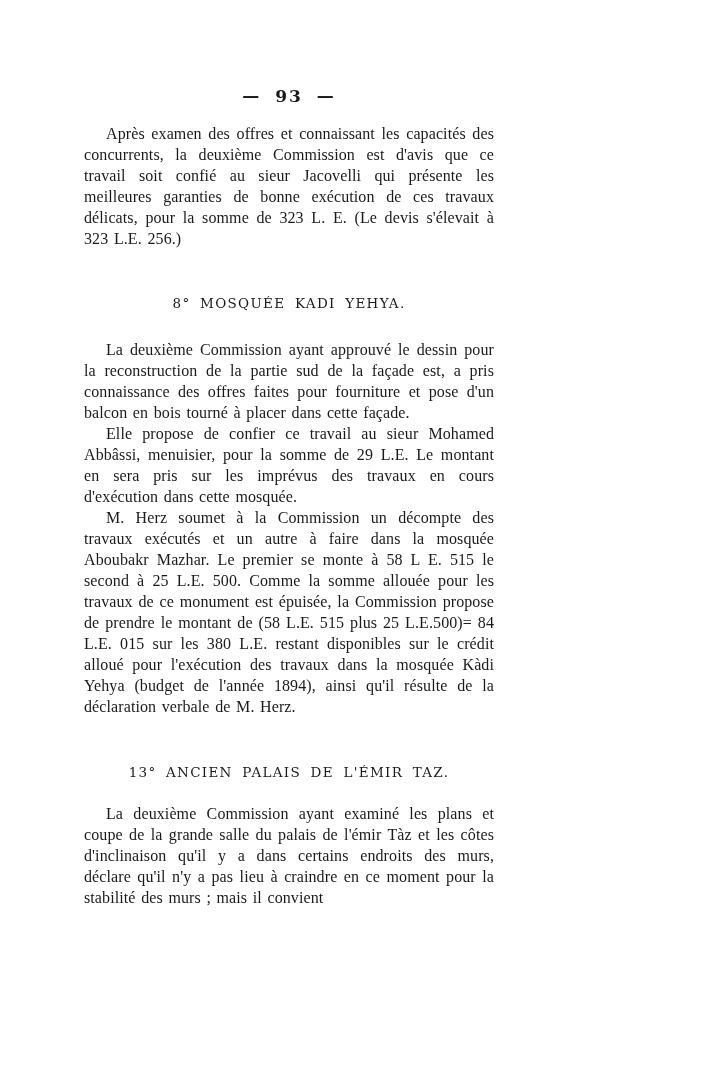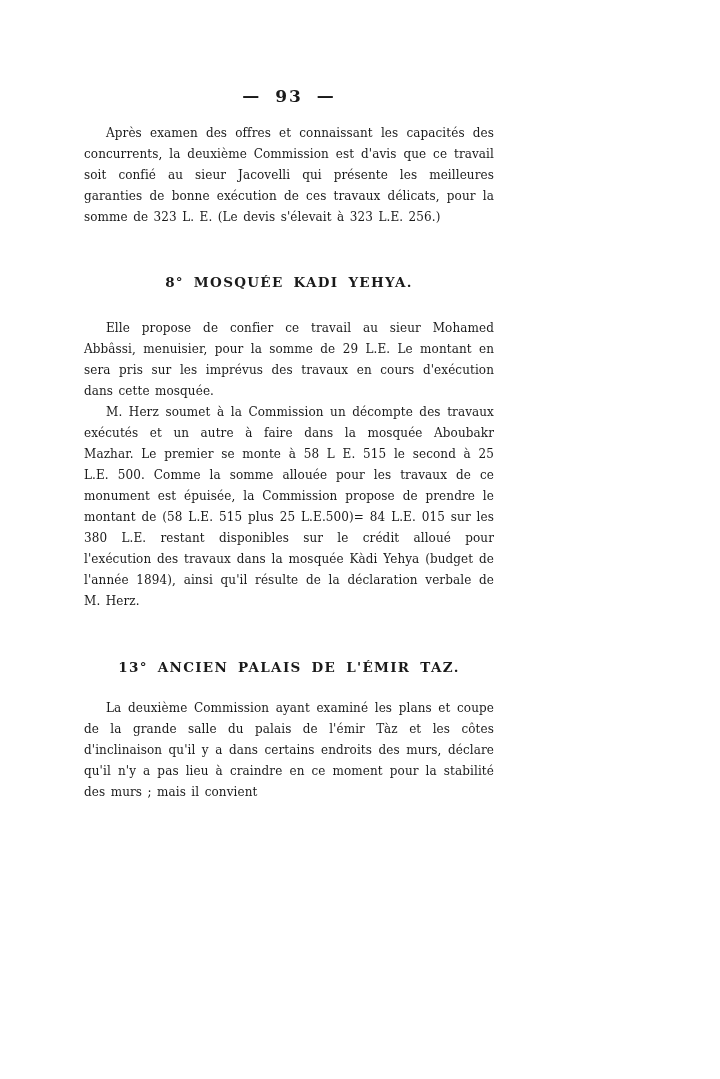--- a/index.html
+++ b/index.html
@@ -27,51 +27,53 @@
     text-align: center;
     font-size: 17px;
     font-weight: 700;
     letter-spacing: 2px;
     word-spacing: 6px;
     margin: 0 0 17px 0;
   }
   p.body-par {
     margin: 0;
     text-align: justify;
-    font-size: 12px;
+    font-size: 16px;
     line-height: 21px;
     text-indent: 22px;
     word-spacing: 1.5px;
     letter-spacing: 0.1px;
     hyphens: auto;
+    font-family: Liberation Serif, serif;
     -webkit-hyphens: auto;
   }
   h2.section-heading {
     text-align: center;
     font-size: 13.5px;
-    font-weight: 700;
+    font-weight: 400;
     letter-spacing: 1.3px;
     word-spacing: 4px;
     margin: 16px;
   }
   h2.heading-8  { margin-top: 46px; margin-bottom: 28px; }
   h2.heading-9  { margin-top: 42px; margin-bottom: 27px; }
   h2.heading-10 { margin-top: 47px; margin-bottom: 23px; }
 </style>
 </head>
 <body>
 
 <div class="page">
 
   <div class="page-number">— 93 —</div>
 
   <p class="body-par">Après examen des offres et connaissant les capacités des concurrents, la deuxième Commission est d'avis que ce travail soit confié au sieur Jacovelli qui présente les meilleures garanties de bonne exécution de ces travaux délicats, pour la somme de 323 L. E. (Le devis s'élevait à 323 L.E. 256.)</p>
 
   <h2 class="section-heading heading-8">8° MOSQUÉE KADI YEHYA.</h2>
 
+  <p class="body-par">La deuxième Commission ayant approuvé le dessin pour la reconstruction de la partie sud de la façade est, a pris connaissance des offres faites pour fourniture et pose d'un balcon en bois tourné à placer dans cette façade.</p>
 
   <p class="body-par">Elle propose de confier ce travail au sieur Mohamed Abbâssi, menuisier, pour la somme de 29 L.E. Le montant en sera pris sur les imprévus des travaux en cours d'exécution dans cette mosquée.</p>
 
 
   <p class="body-par">M. Herz soumet à la Commission un décompte des travaux exécutés et un autre à faire dans la mosquée Aboubakr Mazhar. Le premier se monte à 58 L E. 515 le second à 25 L.E. 500. Comme la somme allouée pour les travaux de ce monument est épuisée, la Commission propose de prendre le montant de (58 L.E. 515 plus 25 L.E.500)= 84 L.E. 015 sur les 380 L.E. restant disponibles sur le crédit alloué pour l'exécution des travaux dans la mosquée Kàdi Yehya (budget de l'année 1894), ainsi qu'il résulte de la déclaration verbale de M. Herz.</p>
 
   <h2 class="section-heading heading-10">13° ANCIEN PALAIS DE L'ÉMIR TAZ.</h2>
 
   <p class="body-par">La deuxième Commission ayant examiné les plans et coupe de la grande salle du palais de l'émir Tàz et les côtes d'inclinaison qu'il y a dans certains endroits des murs, déclare qu'il n'y a pas lieu à craindre en ce moment pour la stabilité des murs ; mais il convient</p>
 

